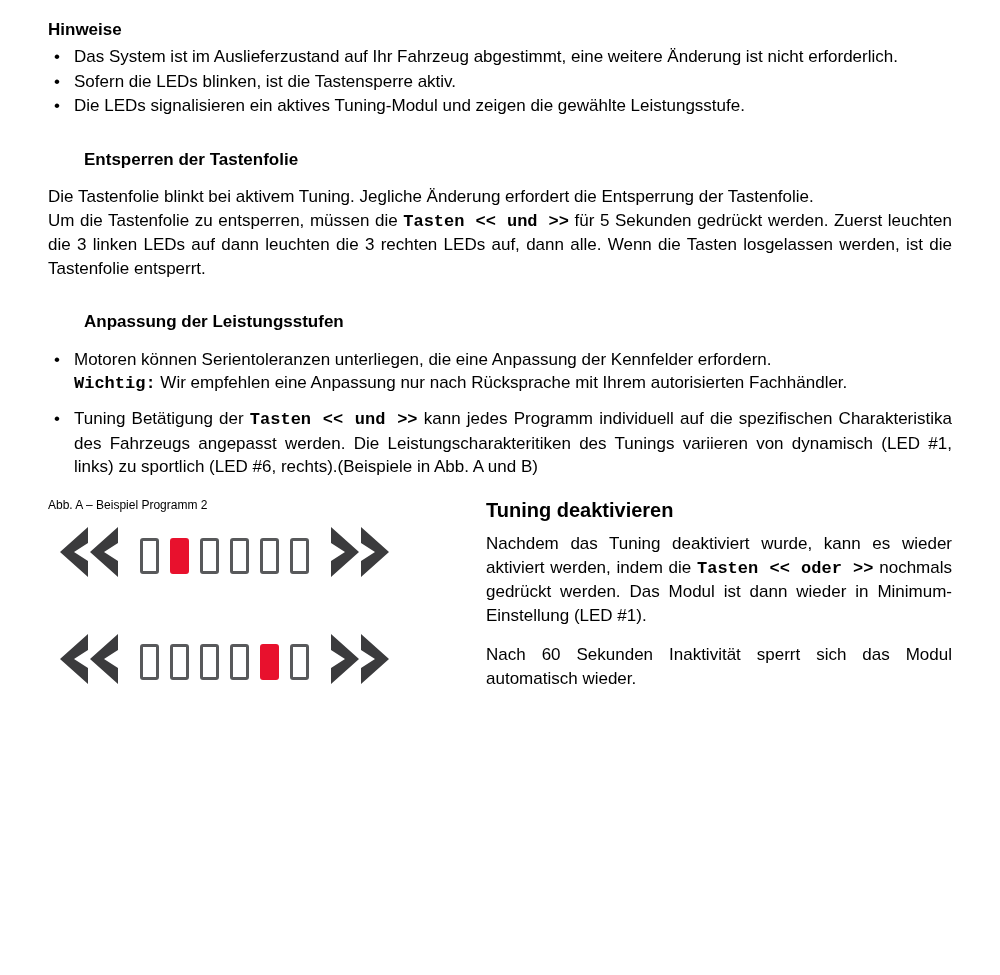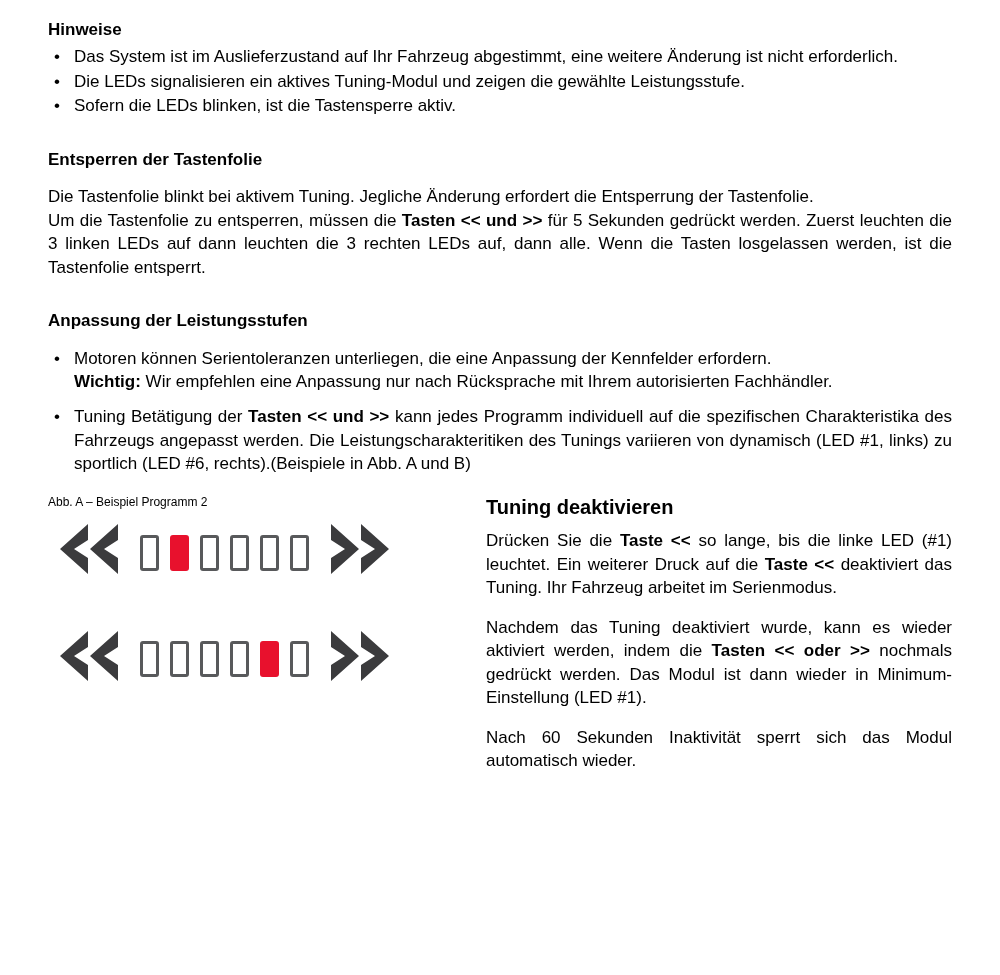--- a/index.html
+++ b/index.html
@@ -23,20 +23,21 @@
     width: 1000px;
   }
   h2.section-head {
     font-size: 17px;
     font-weight: bold;
     margin: 0 0 4px 0;
     padding: 0;
   }
   .section-head.spaced {
     margin-top: 30px;
+    margin-left: 36px;
   }
   ul.bullets {
     list-style: none;
     margin: 0;
     padding: 0;
   }
   ul.bullets li {
     position: relative;
     padding-left: 26px;
     margin: 0 0 1px 0;
@@ -52,21 +53,21 @@
     margin-bottom: 12px;
   }
   p.para {
     margin: 0;
     padding: 0;
     text-align: justify;
   }
   .small-gap {
     height: 10px;
   }
-  b, .b { font-weight: bold; }
+  b, .b { font-weight: bold; font-family: Liberation Mono, monospace; }
   .fig-caption {
     font-size: 12px;
     margin: 0 0 12px 0;
   }
   .led-panel {
     display: flex;
     align-items: center;
     gap: 20px;
     padding-left: 10px;
   }
@@ -115,22 +116,22 @@
   .figblock { margin-bottom: 46px; }
 </style>
 </head>
 <body>
 
 <div class="page">
 
   <h2 class="section-head">Hinweise</h2>
   <ul class="bullets">
     <li>Das System ist im Auslieferzustand auf Ihr Fahrzeug abgestimmt, eine weitere Änderung ist nicht erforderlich.</li>
+    <li>Sofern die LEDs blinken, ist die Tastensperre aktiv.</li>
     <li>Die LEDs signalisieren ein aktives Tuning-Modul und zeigen die gewählte Leistungsstufe.</li>
-    <li>Sofern die LEDs blinken, ist die Tastensperre aktiv.</li>
   </ul>
 
   <h2 class="section-head spaced">Entsperren der Tastenfolie</h2>
   <div class="small-gap"></div>
   <p class="para">Die Tastenfolie blinkt bei aktivem Tuning. Jegliche Änderung erfordert die Entsperrung der Tastenfolie.</p>
   <p class="para"><span>Um die Tastenfolie zu entsperren, müssen die </span><b>Tasten &lt;&lt; und &gt;&gt;</b><span> für 5 Sekunden gedrückt werden. Zuerst leuchten die 3 linken LEDs auf dann leuchten die 3 rechten LEDs auf, dann alle. Wenn die Tasten losgelassen werden, ist die Tastenfolie entsperrt.</span></p>
 
   <h2 class="section-head spaced">Anpassung der Leistungsstufen</h2>
   <div class="small-gap"></div>
   <ul class="bullets loose">
@@ -195,21 +196,20 @@
               <path d="M32 2 L32 18 L46 27 L32 36 L32 52 L60 27 Z" fill="#3b3b3d"></path>
             </svg>
           </span>
         </div>
       </div>
 
     </div>
 
     <div class="lower-right">
       <p class="rt-head">Tuning deaktivieren</p>
-      <p class="rt-para"><span>Drücken Sie die </span><b>Taste &lt;&lt;</b><span> so lange, bis die linke LED (#1) leuchtet. Ein weiterer Druck auf die </span><b>Taste &lt;&lt;</b><span> deaktiviert das Tuning. Ihr Fahrzeug arbeitet im Serienmodus.</span></p>
 
       <p class="rt-para"><span>Nachdem das Tuning deaktiviert wurde, kann es wieder aktiviert werden, indem die </span><b>Tasten &lt;&lt; oder &gt;&gt;</b><span> nochmals gedrückt werden. Das Modul ist dann wieder in Minimum-Einstellung (LED #1).</span></p>
       <p class="rt-para">Nach 60 Sekunden Inaktivität sperrt sich das Modul automatisch wieder.</p>
     </div>
 
   </div>
 
 </div>
 
 </body></html>

